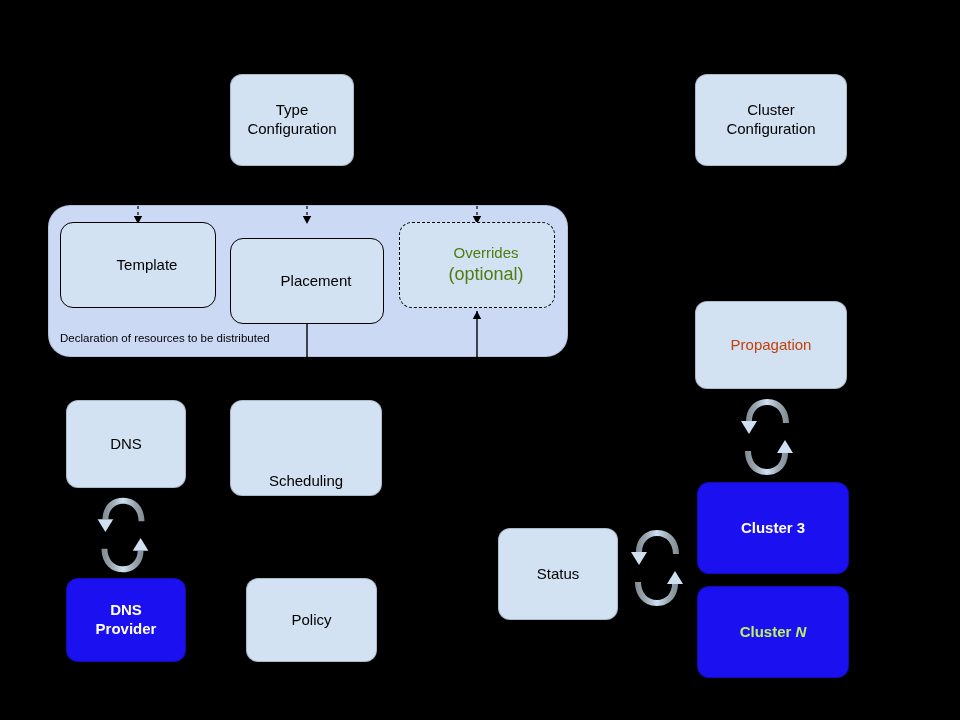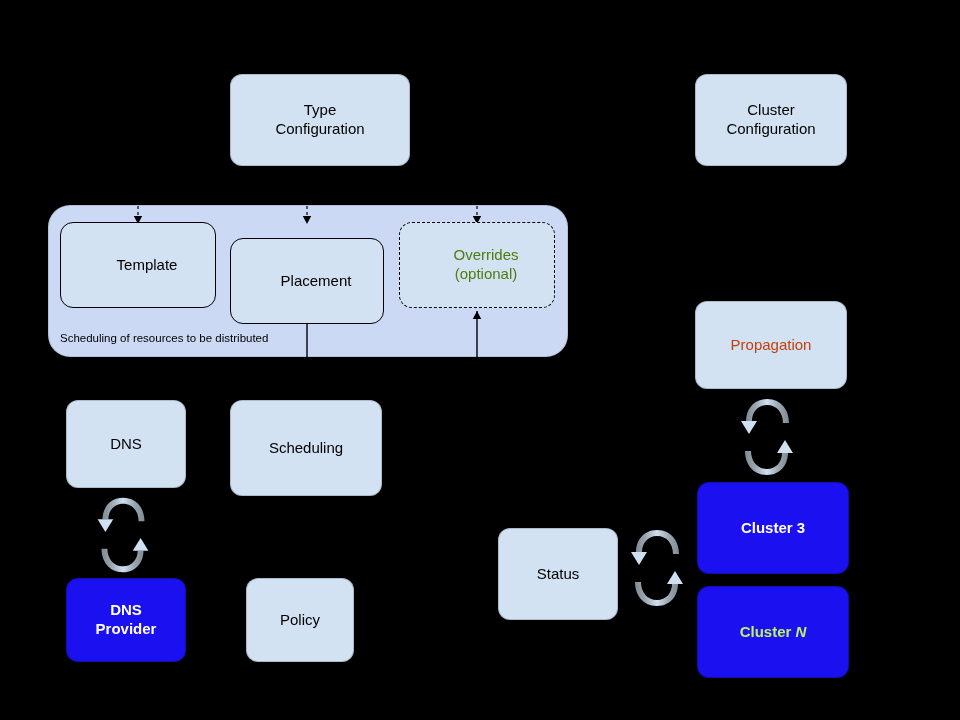--- a/index.html
+++ b/index.html
@@ -87,21 +87,21 @@
   .sync-icon svg { display: block; }
 
   .italic { font-style: italic; }
 </style>
 </head>
 <body>
 
 <div id="canvas" style="background: rgb(0, 0, 0);">
 
   <div class="panel" id="panel-federated-resource" style="left: 48px; top: 205px; width: 520px; height: 152px; background: rgb(204, 217, 245);"></div>
-  <div class="panel-caption" id="panel-caption" style="left: 60px; top: 332px;">Scheduling of resources to be distributed</div>
+  <div class="panel-caption" id="panel-caption" style="left: 60px; top: 332px;">Declaration of resources to be distributed</div>
 
   <div class="conn" id="connector-layer">
       <svg width="960" height="720" style="position: absolute; left: 0px; top: 0px;">
         <g>
           <line x1="138" y1="200" x2="138" y2="224" stroke="#000000" stroke-width="1.2" stroke-dasharray="3,3"></line>
           <path d="M 133.8 216 L 138 224 L 142.2 216 Z" fill="#000000"></path>
         </g>
         <g>
           <line x1="307" y1="200" x2="307" y2="224" stroke="#000000" stroke-width="1.2" stroke-dasharray="3,3"></line>
           <path d="M 302.8 216 L 307 224 L 311.2 216 Z" fill="#000000"></path>
@@ -115,48 +115,48 @@
           <path d="M 302.8 319 L 307 311 L 311.2 319 Z" fill="#000000"></path>
         </g>
         <g>
           <line x1="477" y1="357" x2="477" y2="311" stroke="#000000" stroke-width="1.4"></line>
           <path d="M 472.8 319 L 477 311 L 481.2 319 Z" fill="#000000"></path>
         </g>
       </svg>
     </div>
 
   <div id="node-layer">
-      <div class="node" style="left: 230px; top: 74px; width: 180px; height: 92px; background: rgb(210, 226, 242); color: rgb(0, 0, 0);">
+      <div class="node" style="left: 230px; top: 74px; width: 124px; height: 92px; background: rgb(210, 226, 242); color: rgb(0, 0, 0);">
         <span class="label">Type
 Configuration</span>
       </div>
       <div class="node" style="left: 695px; top: 74px; width: 152px; height: 92px; background: rgb(210, 226, 242); color: rgb(0, 0, 0);">
         <span class="label">Cluster
 Configuration</span>
       </div>
       <div class="node inner" style="left: 60px; top: 222px; width: 156px; height: 86px; background: rgb(210, 226, 242); color: rgb(0, 0, 0);">
         <span class="label">Template</span>
       </div>
       <div class="node inner" style="left: 230px; top: 222px; width: 154px; height: 86px; background: rgb(210, 226, 242); color: rgb(0, 0, 0); margin-top: 16px;">
         <span class="label">Placement</span>
       </div>
       <div class="node inner dashed" style="left: 399px; top: 222px; width: 156px; height: 86px; background: rgb(210, 226, 242); color: #4d7c0f;">
-        <span class="label"><div>Overrides</div><div style="font-size: 15px;">(optional)</div></span>
+        <span class="label"><div>Overrides</div><div style="font-size: 18px;">(optional)</div></span>
       </div>
       <div class="node" style="left: 66px; top: 400px; width: 120px; height: 88px; background: rgb(210, 226, 242); color: rgb(0, 0, 0);">
         <span class="label">DNS</span>
       </div>
-      <div class="node" style="left: 230px; top: 400px; width: 152px; height: 96px; background: rgb(210, 226, 242); color: rgb(0, 0, 0);">
+      <div class="node" style="left: 230px; top: 400px; width: 152px; height: 96px; background: rgb(210, 226, 242); color: rgb(0, 0, 0); align-items: flex-end;">
         <span class="label">Scheduling</span>
       </div>
       <div class="node accent" style="left: 66px; top: 578px; width: 120px; height: 84px; background: rgb(26, 16, 240); color: rgb(255, 255, 255);">
         <span class="label">DNS
 Provider</span>
       </div>
-      <div class="node" style="left: 246px; top: 578px; width: 108px; height: 84px; background: rgb(210, 226, 242); color: rgb(0, 0, 0);">
+      <div class="node" style="left: 246px; top: 578px; width: 131px; height: 84px; background: rgb(210, 226, 242); color: rgb(0, 0, 0);">
         <span class="label">Policy</span>
       </div>
       <div class="node" style="left: 695px; top: 301px; width: 152px; height: 88px; background: rgb(210, 226, 242); color: #c2410c;">
         <span class="label">Propagation</span>
       </div>
       <div class="node" style="left: 498px; top: 528px; width: 120px; height: 92px; background: rgb(210, 226, 242); color: rgb(0, 0, 0);">
         <span class="label">Status</span>
       </div>
       <div class="node accent" style="left: 697px; top: 482px; width: 152px; height: 92px; background: rgb(26, 16, 240); color: rgb(255, 255, 255);">
         <span class="label">Cluster 3</span>

